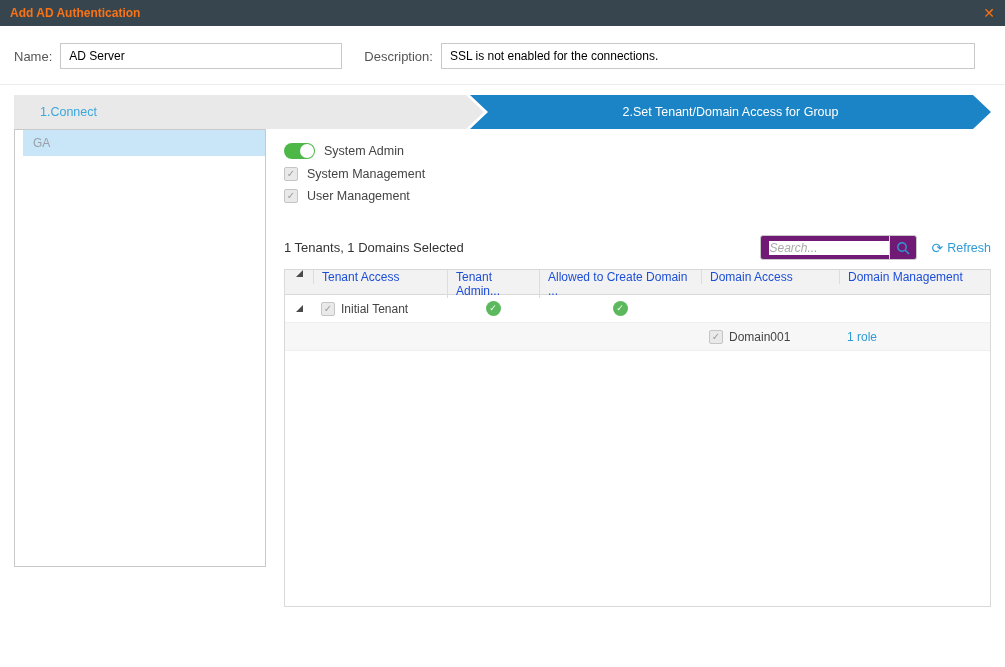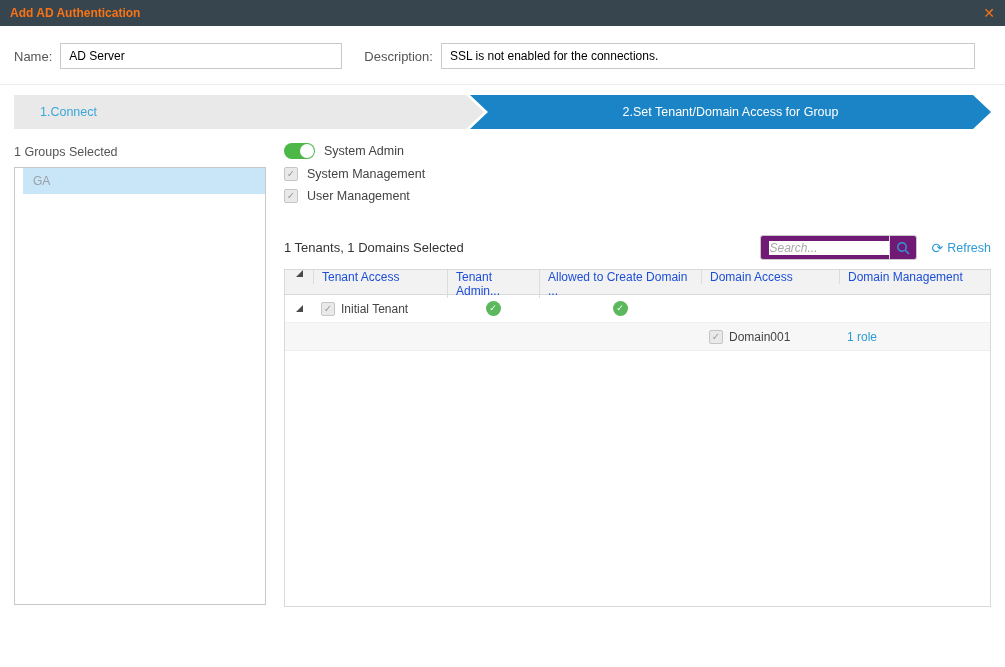--- a/index.html
+++ b/index.html
@@ -261,21 +261,20 @@
       <span>1.Connect</span>
     </div>
     <div class="step step-2">
       <span>2.Set Tenant/Domain Access for Group</span>
     </div>
   </div>
 
   <div class="content">
 
     <div class="left-pane">
-      <div class="groups-label">1 Groups Selected</div>
       <div class="listbox">
         <div class="list-item">GA</div>
       </div>
     </div>
 
     <div class="right-pane">
 
       <div class="perm-block">
         <div class="perm-row">
           <span class="toggle"></span>

